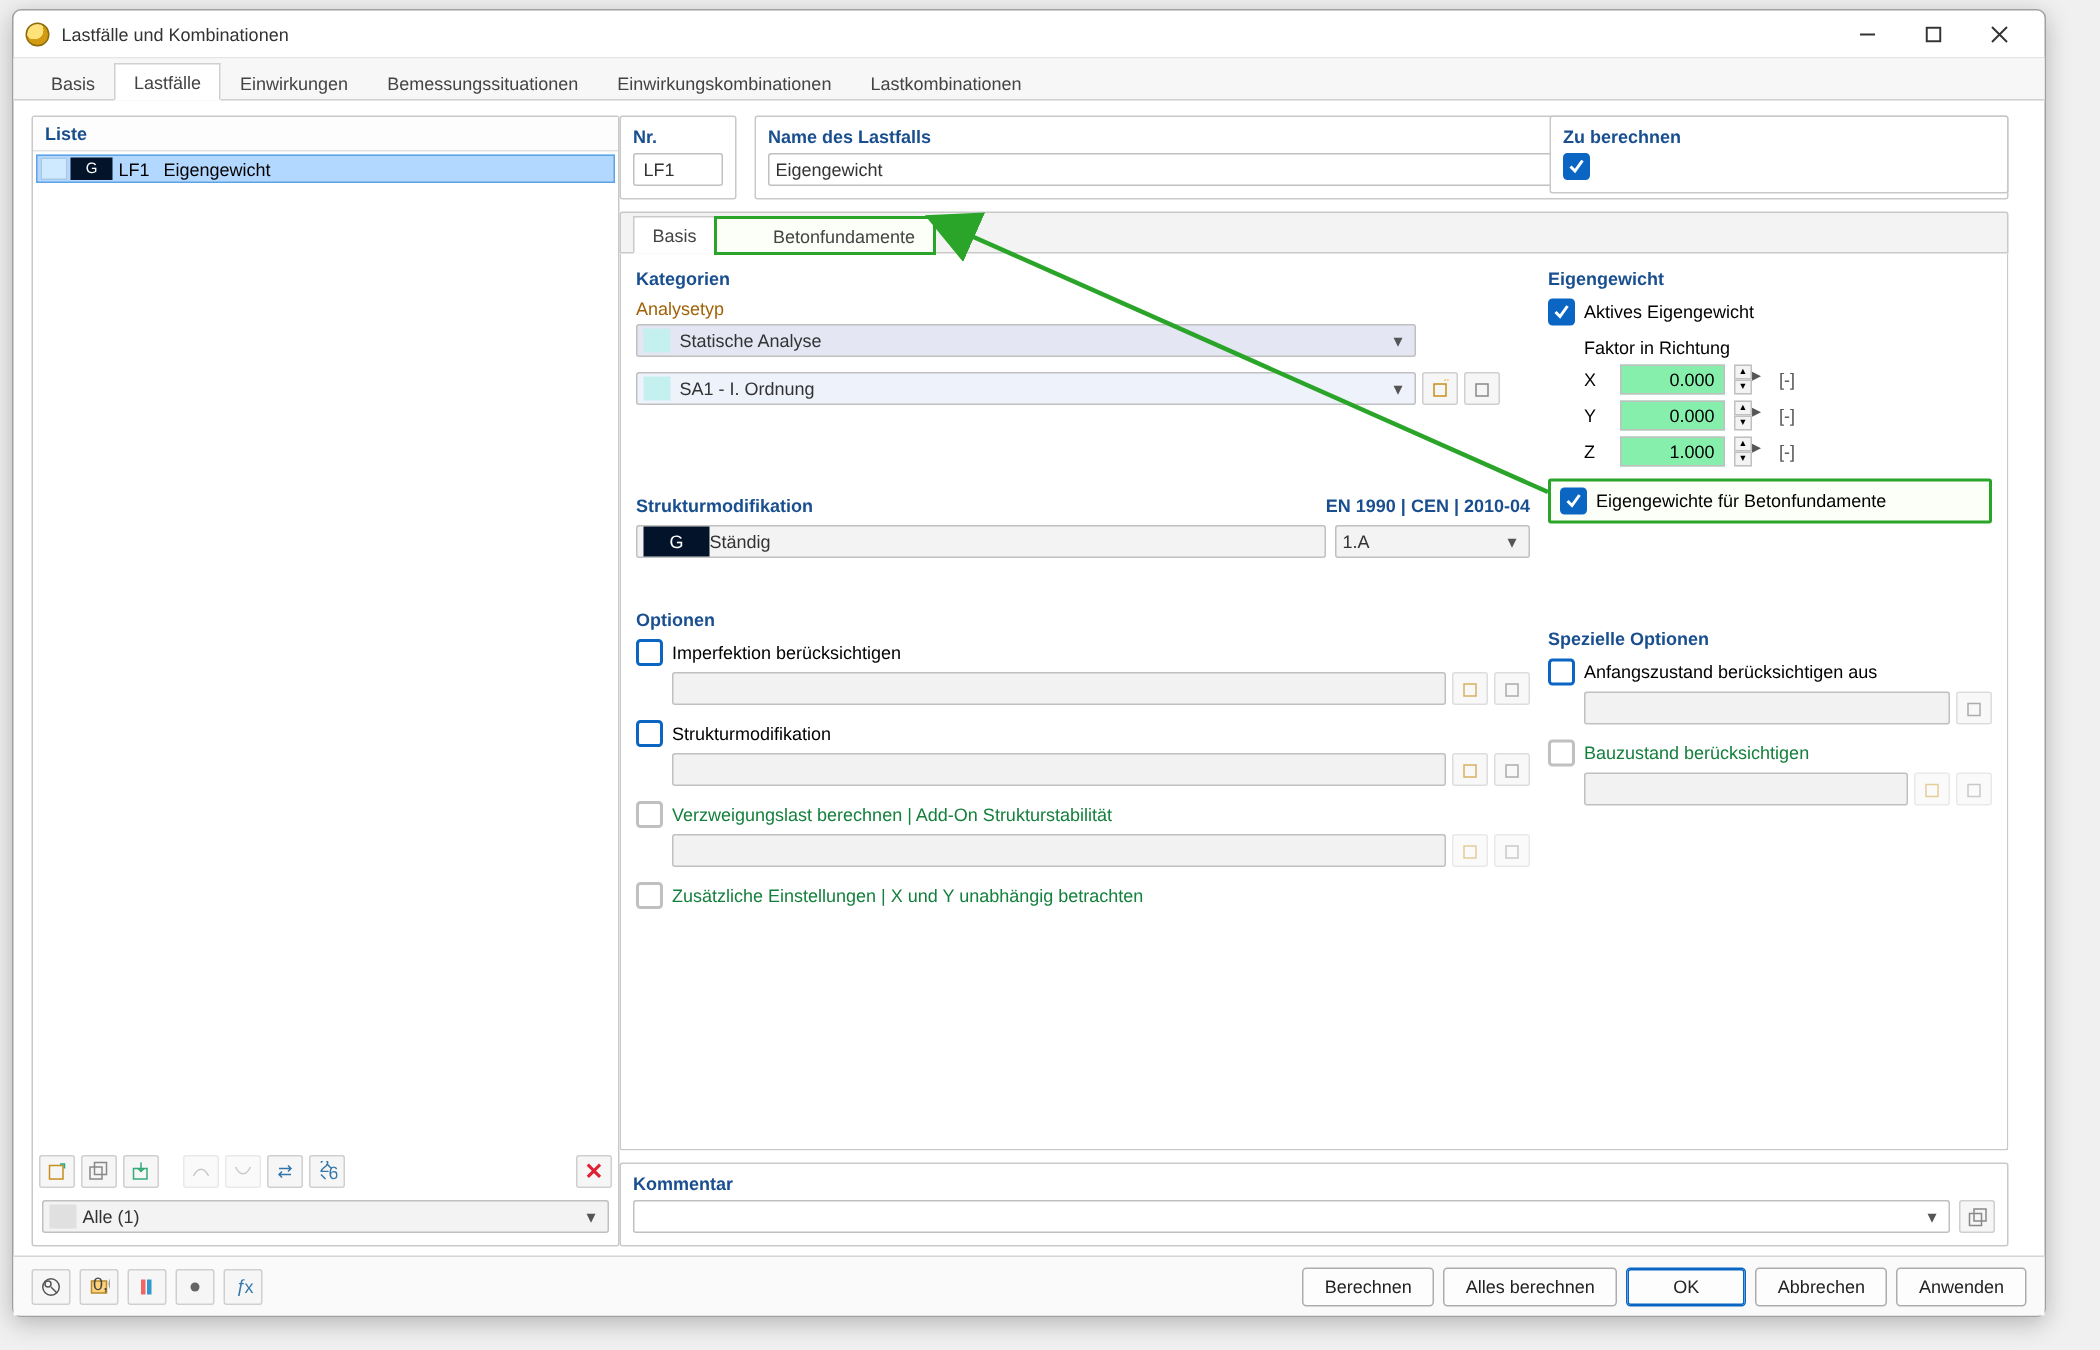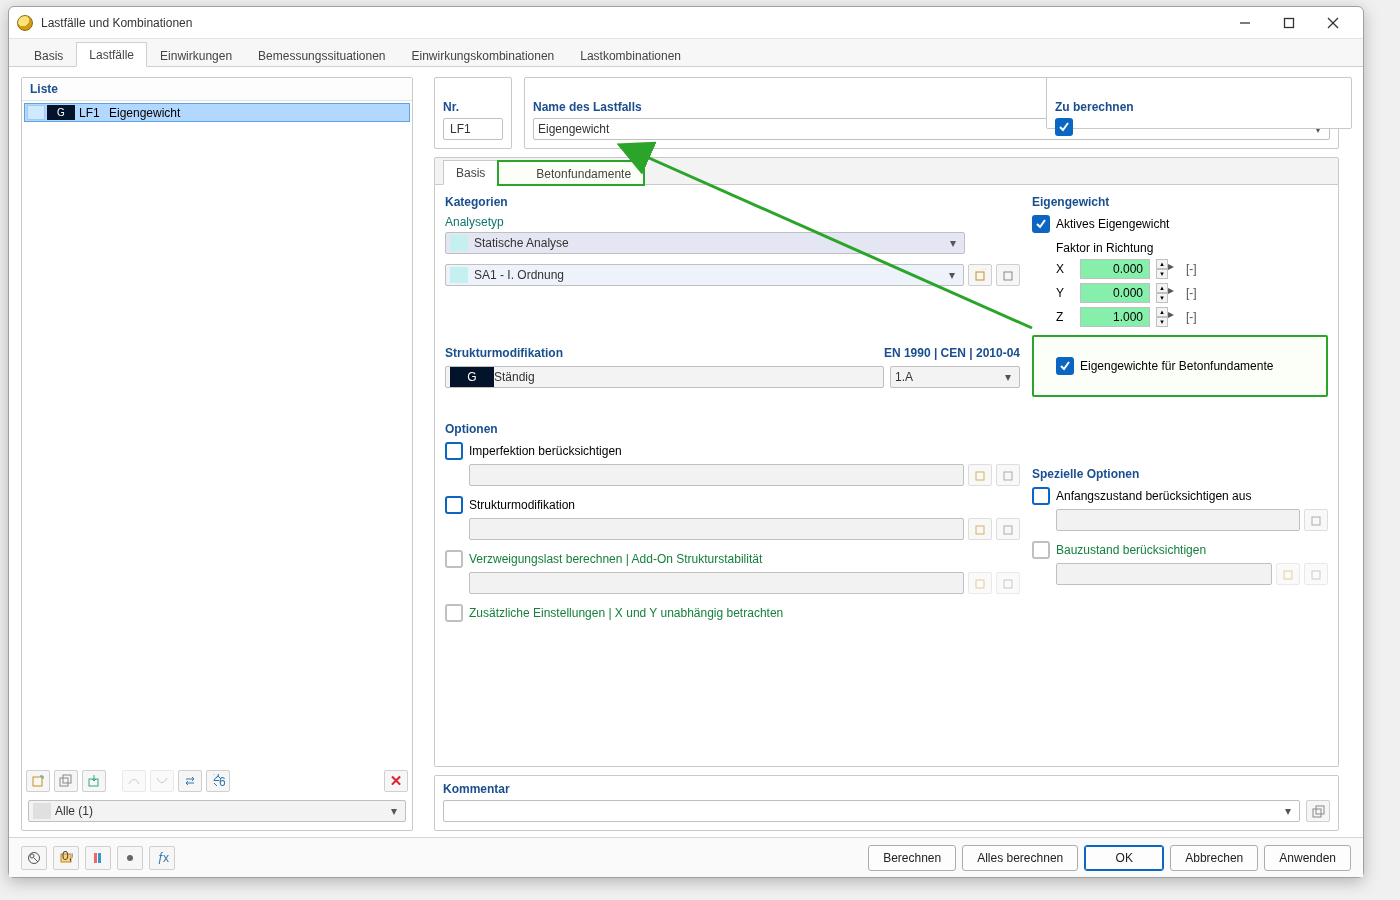--- a/index.html
+++ b/index.html
@@ -11,21 +11,21 @@
 .titlebar .app-icon { width: 16px; height: 16px; margin-right: 8px; border-radius: 50%; background: radial-gradient(circle at 35% 30%, #ffe27a 0 45%, #d39b12 46% 100%); border:1px solid #8a6c0c; position:relative;}
 .titlebar .title { color: #333; }
 .titlebar .spacer { flex: 1; }
 .win-btn { width: 44px; height: 28px; display:flex; align-items:center; justify-content:center; color:#333; }
 .win-btn svg { width:12px; height:12px; }
 
 .tabbar { height: 28px; background: #f7f7f7; display: flex; align-items: flex-end; padding: 0 12px; border-bottom: 1px solid #d0d0d0; gap:0;}
 .tab { padding: 5px 12px 4px 12px; color: #444; border: 1px solid transparent; border-bottom:none; position:relative; top:1px;}
 .tab.active { background: #ffffff; border-color: #d0d0d0; border-bottom: 1px solid #fff; }
 
-.body { flex:1; display:flex; padding: 10px 12px 6px 12px; gap: 21px; overflow:hidden;}
+.body { flex:1; display:flex; padding: 10px 12px 6px 12px; gap: 0; overflow:hidden;}
 .panel { border:1px solid #c9c9c9; background:#fff; border-radius:2px; }
 
 .left { width: 392px; display:flex; flex-direction:column; }
 .left .hdr { padding:4px 8px; color:#1a4f8f; font-weight:600; background:#fdfdfd; border-bottom:1px solid #e2e2e2;}
 .list { flex:1; padding:2px; }
 .list-row { display:flex; align-items:center; height:19px; background:#b3d8ff; border:1px solid #5da3e6; }
 .list-row .check { width:18px; height:15px; background:#cfeaff; border:1px solid #a7c8e6; margin:0 2px;}
 .list-row .cat { width:28px; background:#02132a; color:#fff; text-align:center; font-size:10px; line-height:15px; margin-right:4px;}
 .list-row .code { width:28px; }
 .list-row .nm { flex:1; padding-left:2px;}
@@ -39,42 +39,42 @@
 .combo.shade { background:#f3f3f3;}
 .combo .cico{width:18px;height:16px;background:#e0e0e0;margin-right:4px;}
 .combo .txt{flex:1; color:#333;}
 .combo .chev{width:14px;display:flex;justify-content:center;color:#555;}
 
 .right { flex:1; display:flex; gap:12px; }
 .mid-col { flex:1; display:flex; flex-direction:column; gap:8px; min-width:0;}
 .side-col { width:318px; display:flex; flex-direction:column; gap:8px;}
 
 .row-top { display:flex; gap:12px;}
-.box { border:1px solid #c9c9c9; background:#fff; padding:22px 8px 8px 8px; border-radius:2px;}
+.box { border:1px solid #c9c9c9; background:#fff; padding:6px 8px 8px 8px; border-radius:2px;}
 .box .lbl { color:#1a4f8f; font-weight:600; margin-bottom:4px;}
 .nr-box { width:78px;}
 .name-box { flex:1;}
 .calc-box { width:318px;}
 .inp { height:22px; border:1px solid #c0c0c0; background:#fff; padding:0 6px; display:flex; align-items:center; color:#333; border-radius:2px;}
 .chk { width:18px; height:18px; border:2px solid #0a66c2; border-radius:3px; background:#0a66c2; display:flex; align-items:center; justify-content:center; color:#fff;}
 .chk svg{width:12px;height:12px;}
 .chk.empty { background:#fff; }
 .chk.disabled { border-color:#c0c0c0; background:#fff;}
 
 .sub-tabbar { height:28px; background:#f3f3f3; border:1px solid #c9c9c9; display:flex; align-items:flex-end; padding:0 8px; border-radius:2px 2px 0 0;}
 .sub-tab { padding:5px 12px 4px 12px; border:1px solid transparent; border-bottom:none; position:relative; top:1px; color:#444;}
 .sub-tab.active { background:#fff; border-color:#c9c9c9; border-bottom:1px solid #fff;}
 .sub-tab.highlight { outline:2px solid #2aa52a; outline-offset:-1px; background:#fbfff8;padding-left:37px;}
 
 .main-panel { border:1px solid #c9c9c9; border-top:none; flex:1; display:flex; gap:12px; padding:10px; overflow:auto; border-radius:0 0 2px 2px;}
 .mcol { flex:1; display:flex; flex-direction:column; gap:10px; min-width:0;}
 .scol { width:296px; display:flex; flex-direction:column; gap:10px;}
 
 .section .shdr { color:#1a4f8f; font-weight:600; margin-bottom:6px;}
-.field-lbl { color:#0f766e; margin-bottom:3px;}
+.field-lbl { color:#a16207; margin-bottom:3px;}
 .combo-row { display:flex; gap:4px; align-items:center;}
 .combo-row .combo { flex:1;}
 .combo.analysis { background:#e4e7f3;}
 .combo.analysis .swatch{width:18px;height:16px;background:#c5f0f0;margin-right:6px;}
 .small-btn { width:24px;height:22px;border:1px solid #cfcfcf;background:#f6f6f6;display:flex;align-items:center;justify-content:center;border-radius:2px;}
 .small-btn svg{width:13px;height:13px;}
 
 .ek-row { display:flex; gap:6px;}
 .ek-cat { width:44px; background:#02132a; color:#fff; text-align:center; line-height:20px;}
 .ek-cmb { flex:1;}
@@ -404,21 +404,21 @@
                       <div class="spin">
                         <div>▴</div>
                         <div>▾</div>
                       </div>
                       <span class="arrow">▸</span>
                     </div>
                   <div class="unit">[-]</div>
                 </div>
 
                 <div class="highlight-box">
-                  <div class="opt-row" style="margin:16px;">
+                  <div class="opt-row" style="margin:0;">
                     <div class="chk">
                         <svg viewBox="0 0 12 12">
                           <path d="M2 6l3 3 5-7" stroke="#fff" stroke-width="2" fill="none"></path>
                         </svg>
                       </div>
                     <span>Eigengewichte für Betonfundamente</span>
                   </div>
                 </div>
               </div>
 
@@ -474,21 +474,21 @@
                 </svg>
               </div>
           </div>
         </div>
       </div>
 
       <div class="side-col" style="width:0;"></div>
     </div>
   </div>
 
-  <div class="box calc-box" style="position:absolute; right:11px; top:70px; width:306px; height:52px;">
+  <div class="box calc-box" style="position:absolute; right:24px; top:70px; width:306px; height:52px;">
     <div class="lbl">Zu berechnen</div>
     <div class="chk" style="width:18px;height:18px;">
         <svg viewBox="0 0 12 12">
           <path d="M2 6l3 3 5-7" stroke="#fff" stroke-width="2" fill="none"></path>
         </svg>
       </div>
   </div>
 
   <div class="footer">
     <div class="foot-ico">

